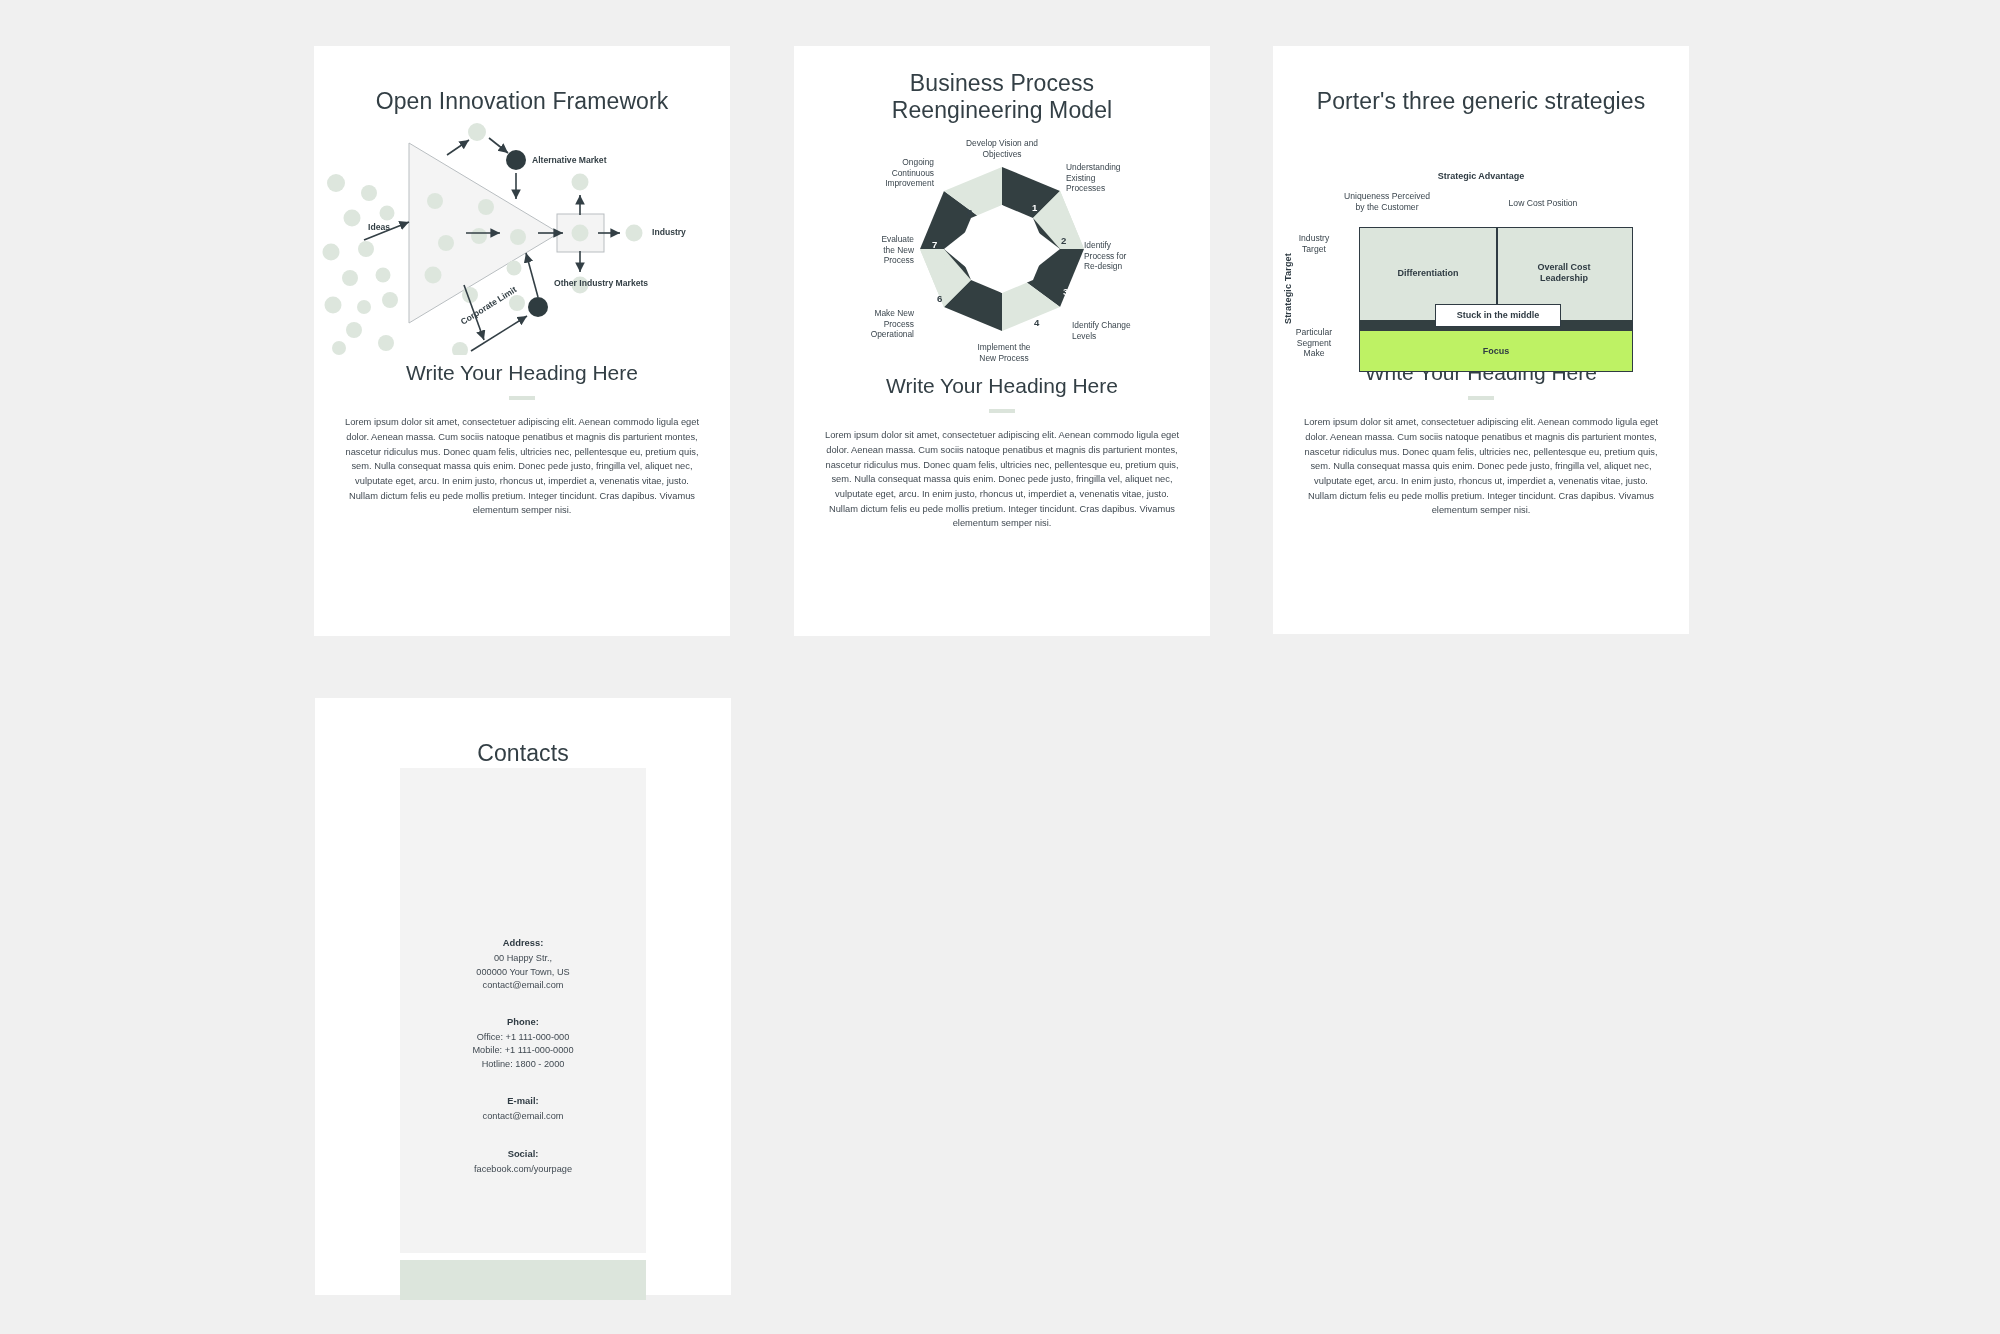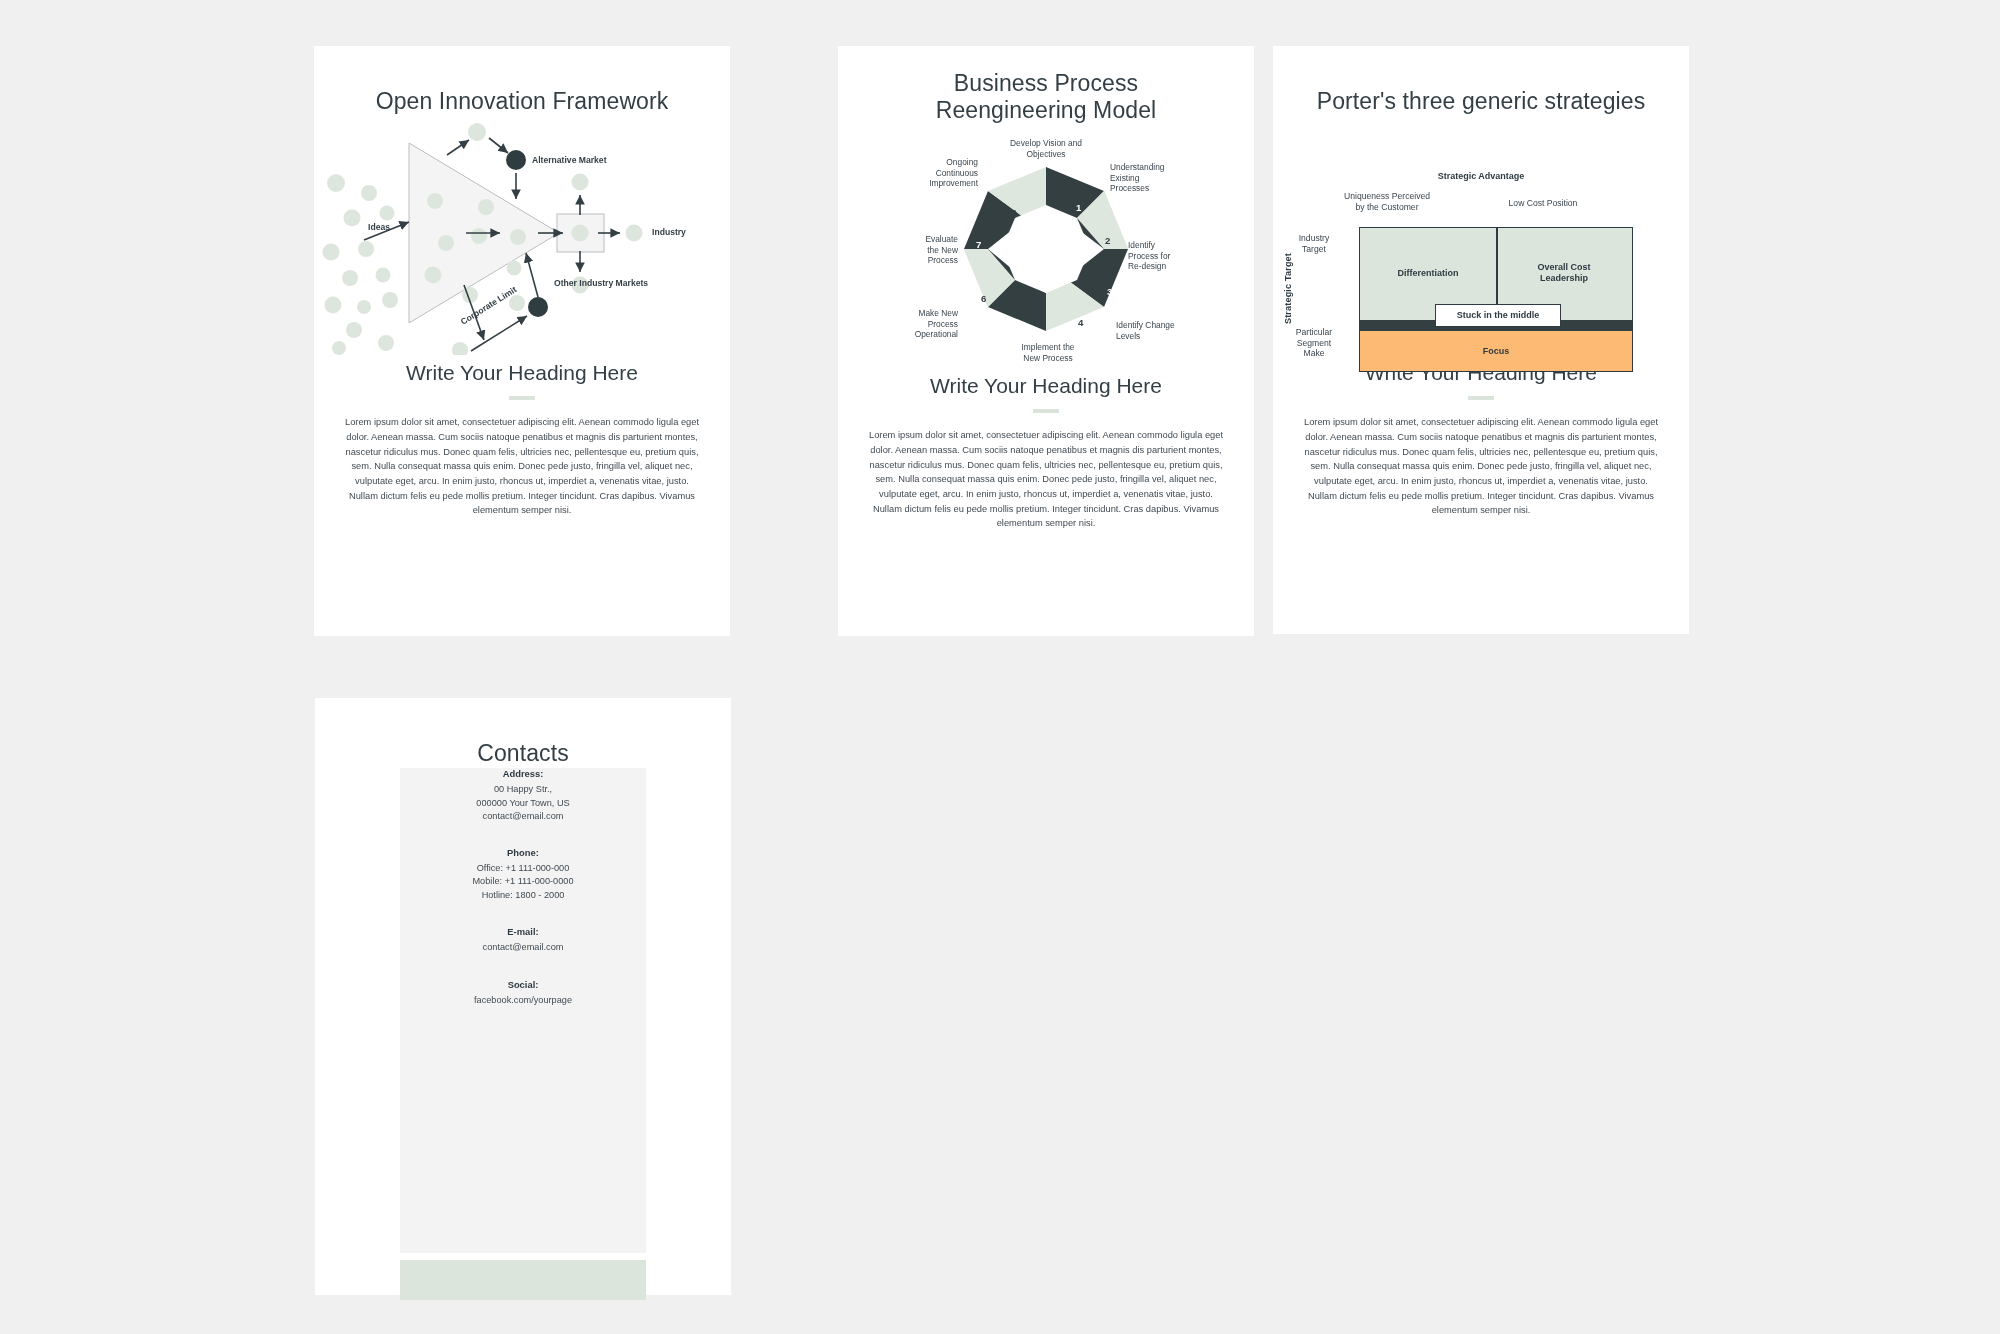--- a/index.html
+++ b/index.html
@@ -9,21 +9,21 @@
     font-family: "Liberation Sans", sans-serif;
     overflow: hidden;
   }
   .stage { position: relative; width: 2000px; height: 1334px; }
 
   .card {
     position: absolute;
     background: #ffffff;
   }
   #card-1 { left: 314px; top: 46px; width: 416px; height: 590px; }
-  #card-2 { left: 794px; top: 46px; width: 416px; height: 590px; margin-left: 44px; }
+  #card-2 { left: 794px; top: 46px; width: 416px; height: 590px; }
   #card-3 { left: 1273px; top: 46px; width: 416px; height: 588px; }
   #card-4 { left: 315px; top: 698px; width: 416px; height: 597px; }
 
   .card-title {
     text-align: center;
     font-size: 23px;
     font-weight: 400;
     color: #333f45;
     letter-spacing: .1px;
     line-height: 1.18;
@@ -285,21 +285,21 @@
       <div class="pm pm-rowhead" style="left:0; top:118px; width:82px;">Industry
 Target</div>
       <div class="pm pm-rowhead" style="left:0; top:212px; width:82px;">Particular
 Segment
 Make</div>
 
       <div class="pm" style="left:10px; top:128px; height:90px; display:flex; align-items:center;">
         <span class="pm-axis">Strategic Target</span>
       </div>
 
-      <div class="pm" style="left:86px; top:112px; width:274px; height:145px; border:1.5px solid #2f3b43; background:#fdba74;">
+      <div class="pm" style="left:86px; top:112px; width:274px; height:145px; border:1.5px solid #2f3b43; background:#bef264;">
 
         <div style="position:absolute; left:0; top:0; width:100%; height:92px; background:#dce5dc;">
           <div style="position:absolute; left:50%; top:0; width:1.5px; height:100%; background:#2f3b43;"></div>
           <div class="pm-cell" style="position:absolute; left:0; top:40px; width:50%;">Differentiation</div>
           <div class="pm-cell" style="position:absolute; left:50%; top:34px; width:50%;">Overall Cost
 Leadership</div>
         </div>
 
         <div style="position:absolute; left:0; top:92px; width:100%; height:11px; background:#333f41;"></div>
 
@@ -314,21 +314,21 @@
       <div class="sub-heading">Write Your Heading Here</div>
       <div class="divider"></div>
       <div class="body-copy">Lorem ipsum dolor sit amet, consectetuer adipiscing elit. Aenean commodo ligula eget dolor. Aenean massa. Cum sociis natoque penatibus et magnis dis parturient montes, nascetur ridiculus mus. Donec quam felis, ultricies nec, pellentesque eu, pretium quis, sem. Nulla consequat massa quis enim. Donec pede justo, fringilla vel, aliquet nec, vulputate eget, arcu. In enim justo, rhoncus ut, imperdiet a, venenatis vitae, justo. Nullam dictum felis eu pede mollis pretium. Integer tincidunt. Cras dapibus. Vivamus elementum semper nisi.</div>
     </div>
   </div>
 
   <div class="card" id="card-4">
     <div class="card-title">Contacts</div>
 
     <div class="contacts-panel">
-      <div class="contact-group" style="">
+      <div class="contact-group" style="margin-top:169px;">
         <div class="contact-label">Address:</div>
         <div class="contact-value">00 Happy Str.,
 000000 Your Town, US
 contact@email.com</div>
       </div>
       <div class="contact-group" style="margin-top:23px;">
         <div class="contact-label">Phone:</div>
         <div class="contact-value">Office: +1 111-000-000
 Mobile: +1 111-000-0000
 Hotline: 1800 - 2000</div>

